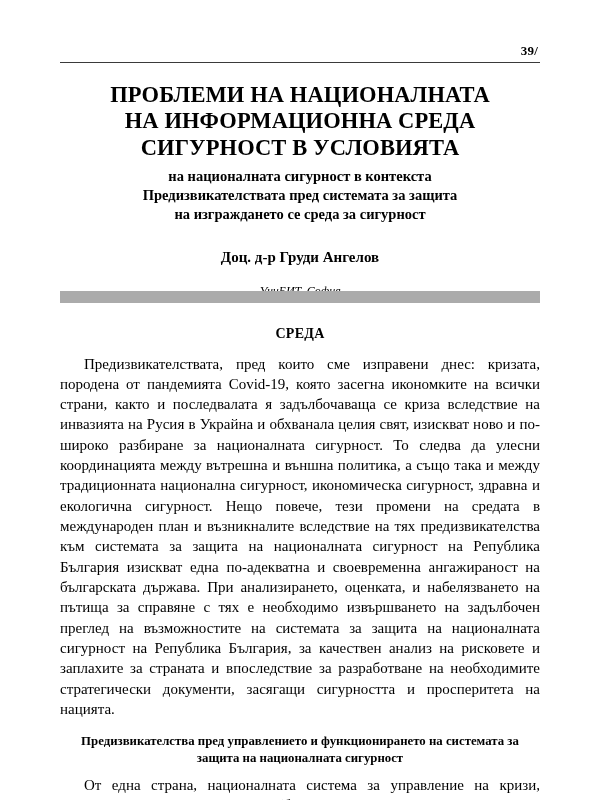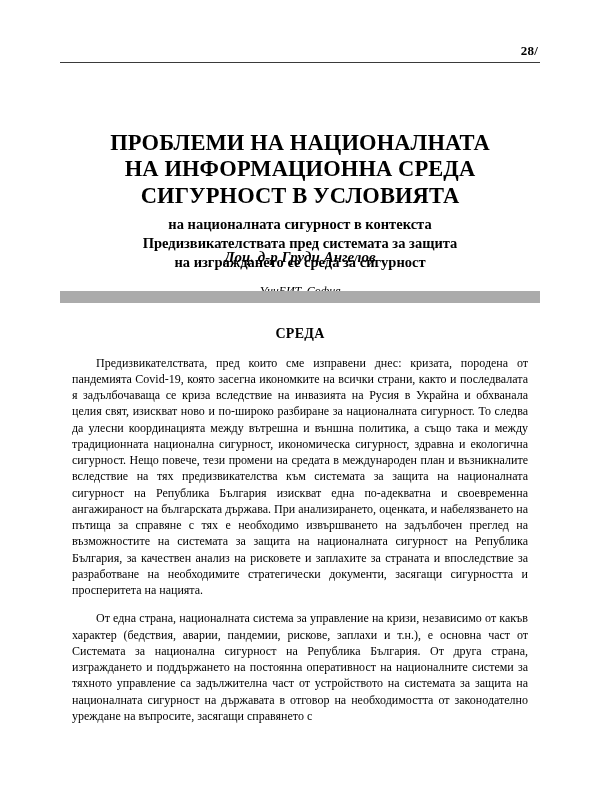--- a/index.html
+++ b/index.html
@@ -42,21 +42,20 @@
     width: 100%;
   }
 
   
   .title-block {
     position: absolute;
     left: 60px;
     top: 82px;
     width: 480px;
     text-align: center;
-    margin-top: 48px;
   }
   .main-title {
     font-weight: bold;
     font-size: 22.5px;
     line-height: 1.17;
     letter-spacing: 0.1px;
     margin: 0;
   }
   .main-title .tline { display: block; white-space: nowrap; }
 
@@ -70,21 +69,20 @@
 
   
   .author-block {
     position: absolute;
     left: 60px;
     top: 248px;
     width: 480px;
     text-align: center;
   }
   .author-name {
-    font-style: italic;
     font-weight: bold;
     font-size: 15px;
     line-height: 1.3;
   }
   .author-affil {
     font-style: italic;
     font-size: 12px;
     line-height: 1.4;
     margin-top: 15px;
   }
@@ -115,36 +113,36 @@
     line-height: 1.25;
   }
   .subsection-heading {
     text-align: center;
     font-weight: bold;
     font-size: 12.8px;
     line-height: 1.35;
     margin: 14px 0 7px 0;
   }
   p.body-par {
-    margin: 12px;
+    margin: 0;
     text-align: justify;
     text-justify: inter-word;
-    font-size: 12px;
+    font-size: 15px;
     line-height: 1.355;
     text-indent: 24px;
     hyphens: manual;
   }
 </style>
 </head>
 <body>
 
 <div id="page">
 
   <div class="header-zone">
-    <div class="folio-row">28/</div>
+    <div class="folio-row">39/</div>
     <div class="header-rule"></div>
   </div>
 
   <div class="title-block">
     <h1 class="main-title">
       <span class="tline">ПРОБЛЕМИ НА НАЦИОНАЛНАТА</span>
       <span class="tline">НА ИНФОРМАЦИОННА СРЕДА</span>
       <span class="tline">СИГУРНОСТ В УСЛОВИЯТА</span>
     </h1>
     <div class="subtitle">
@@ -159,17 +157,18 @@
     <div class="author-affil">УниБИТ, София</div>
   </div>
 
   <div class="gray-bar"></div>
 
   <div class="content">
 
     <h2 class="section-heading">СРЕДА</h2>
     <p class="body-par">Предизвикателствата, пред които сме изправени днес: кризата, породена от пандемията Covid-19, която засегна икономките на всички страни, както и последвалата я задълбочаваща се криза вследствие на инвазията на Русия в Украйна и обхванала целия свят, изискват ново и по-широко разбиране за националната сигурност. То следва да улесни координацията между вътрешна и външна политика, а също така и между традиционната национална сигурност, икономическа сигурност, здравна и екологична сигурност. Нещо повече, тези промени на средата в международен план и възникналите вследствие на тях предизвикателства към системата за защита на националната сигурност на Република България изискват една по-адекватна и своевременна ангажираност на българската държава. При анализирането, оценката, и набелязването на пътища за справяне с тях е необходимо извършването на задълбочен преглед на възможностите на системата за защита на националната сигурност на Република България, за качествен анализ на рисковете и заплахите за страната и впоследствие за разработване на необходимите стратегически документи, засягащи сигурността и просперитета на нацията.</p>
 
+    <h3 class="subsection-heading">Предизвикателства пред управлението и функционирането на системата за защита на националната сигурност</h3>
     <p class="body-par">От една страна, националната система за управление на кризи, независимо от какъв характер (бедствия, аварии, пандемии, рискове, заплахи и т.н.), е основна част от Системата за национална сигурност на Република България. От друга страна, изграждането и поддържането на постоянна оперативност на националните системи за тяхното управление са задължителна част от устройството на системата за защита на националната сигурност на държавата в отговор на необходимостта от законодателно уреждане на въпросите, засягащи справянето с</p>
 
   </div>
 
 </div>
 
 </body></html>

